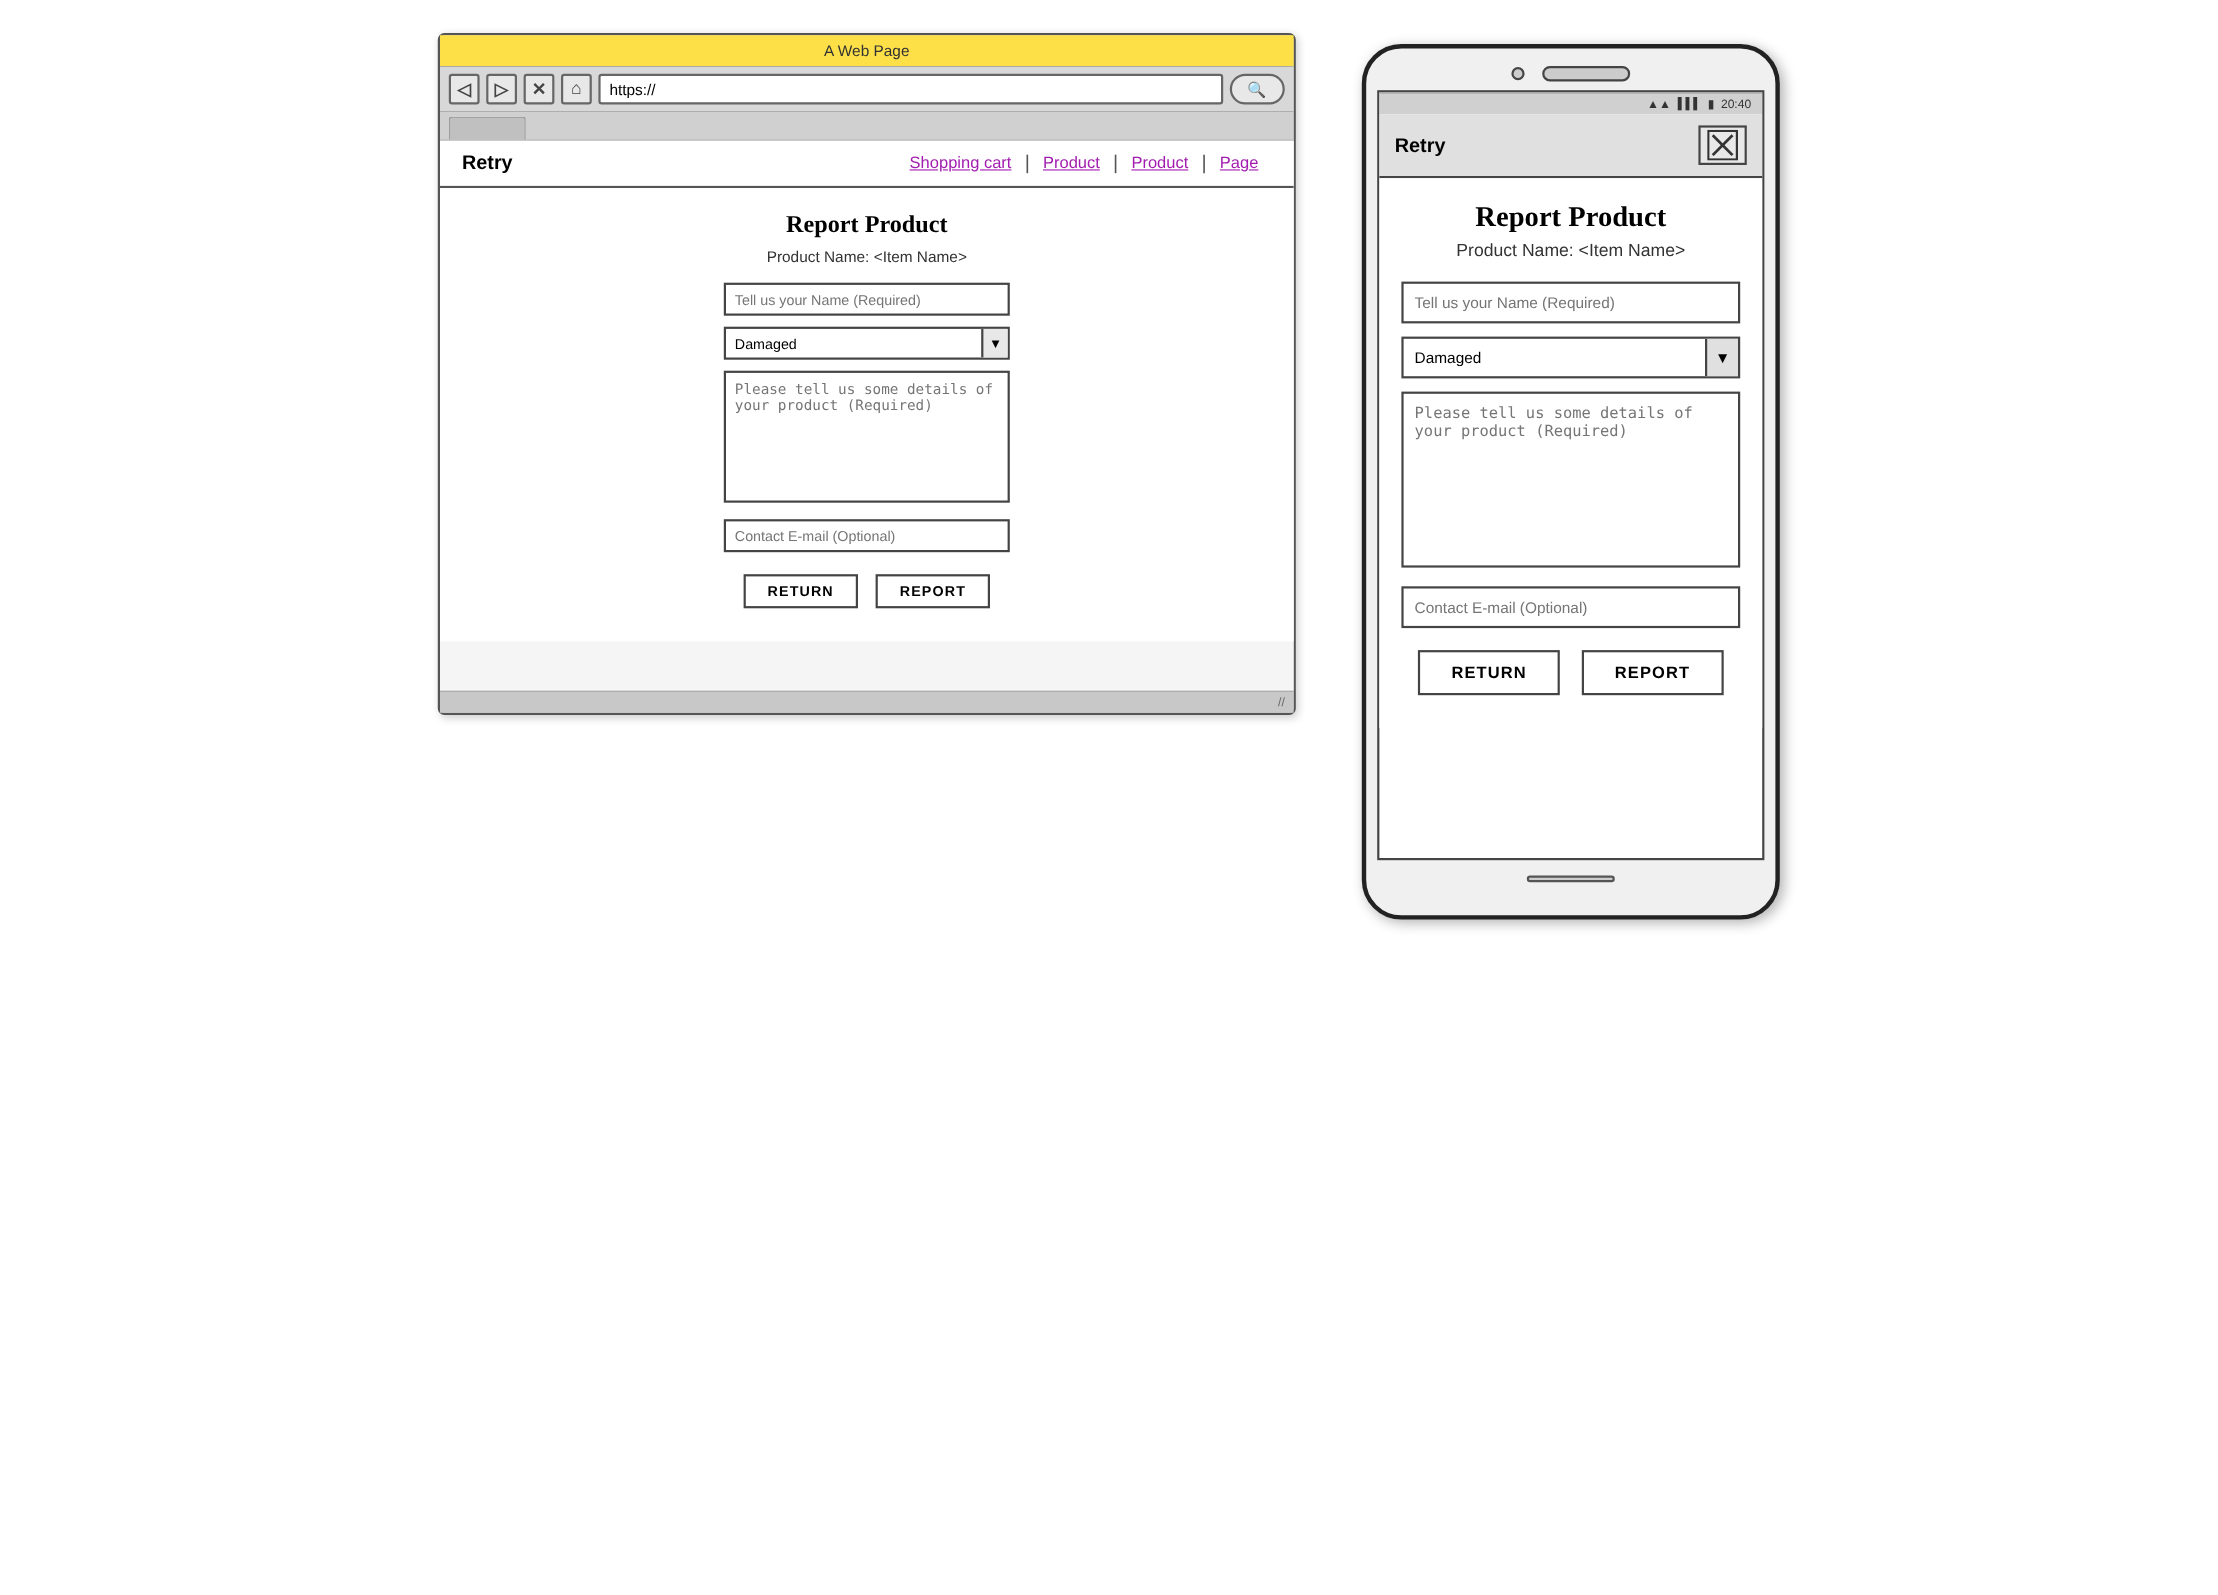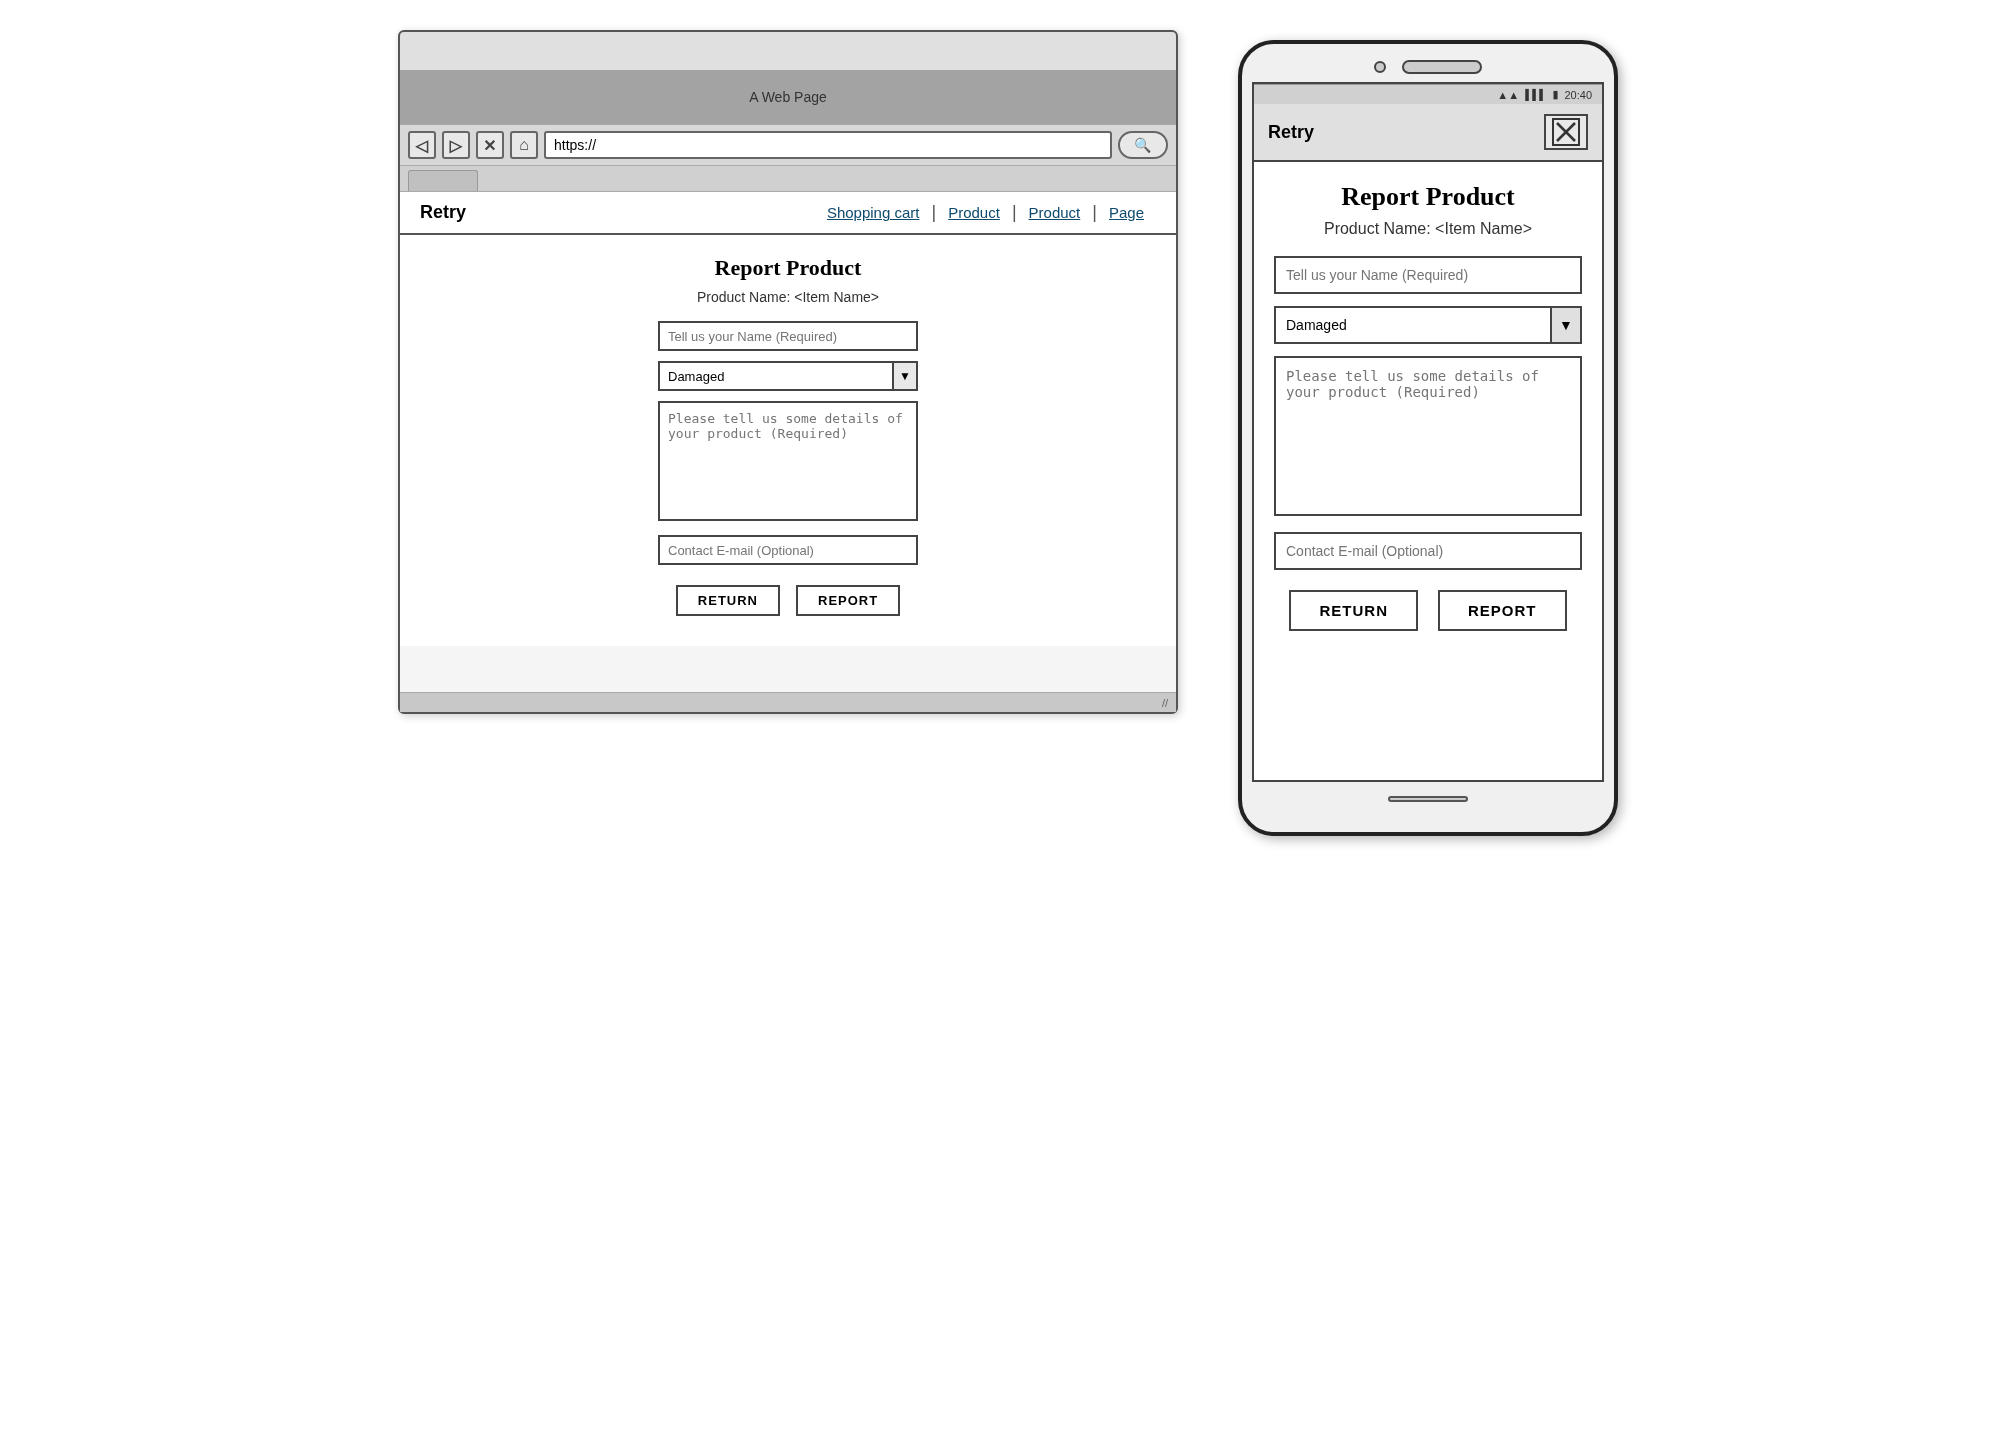--- a/index.html
+++ b/index.html
@@ -19,27 +19,26 @@
     .browser-mockup {
       width: 780px;
       border: 2px solid #555;
       border-radius: 6px;
       background: #e0e0e0;
       box-shadow: 2px 2px 8px rgba(0,0,0,0.2);
       flex-shrink: 0;
     }
 
     .browser-titlebar {
-      background: #a3a3a3;
+      background: #fde047;
       text-align: center;
-      padding: 19px;
+      padding: 6px;
       font-size: 14px;
       color: #333;
       border-bottom: 1px solid #aaa;
-      margin-top: 38px;
     }
 
     .browser-toolbar {
       background: #d8d8d8;
       display: flex;
       align-items: center;
       padding: 6px 8px;
       gap: 6px;
       border-bottom: 1px solid #aaa;
     }
@@ -120,21 +119,21 @@
     }
 
     .site-nav-links {
       display: flex;
       align-items: center;
       gap: 0;
       font-size: 15px;
     }
 
     .site-nav-link {
-      color: #0c4a6e;
+      color: #a21caf;
       text-decoration: underline;
       cursor: pointer;
       padding: 0 12px;
     }
 
     .site-nav-separator {
       color: #555;
       font-size: 18px;
     }
 

